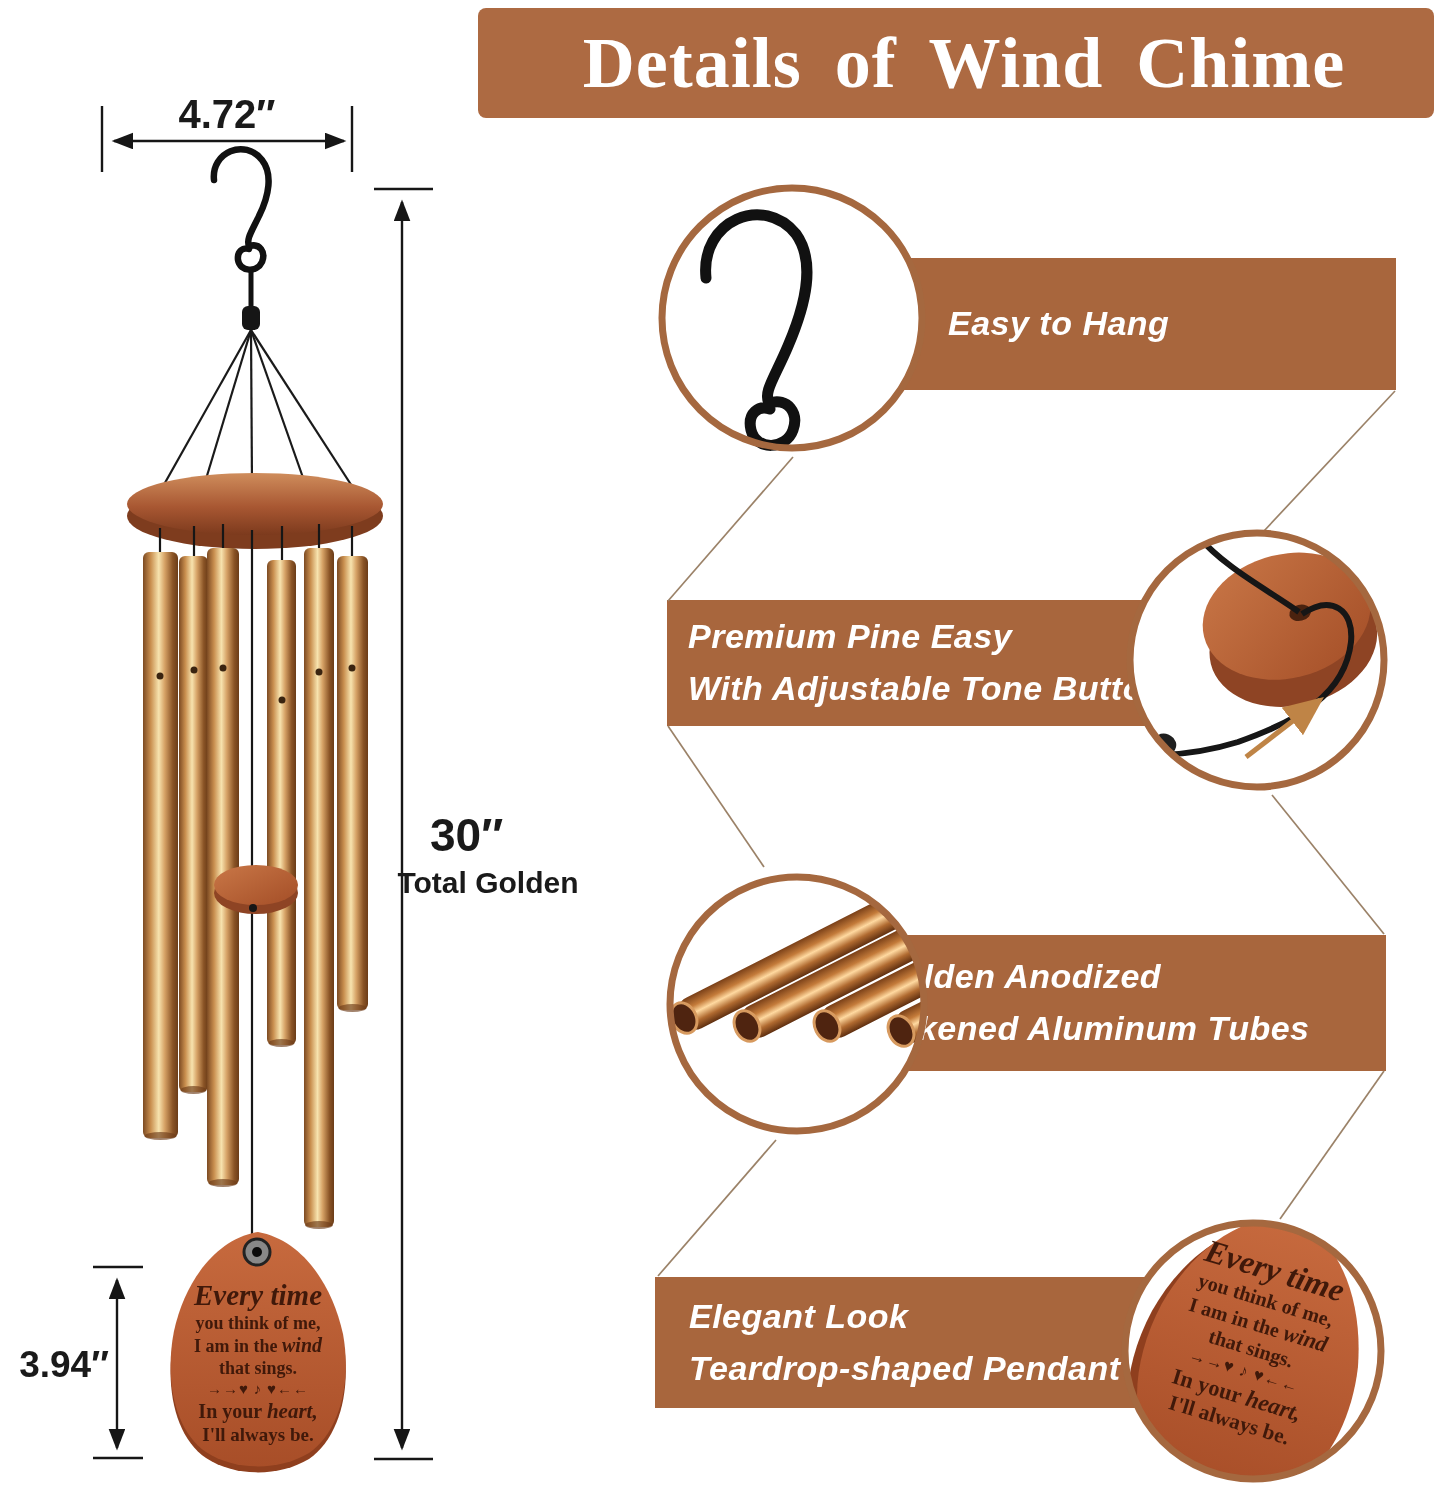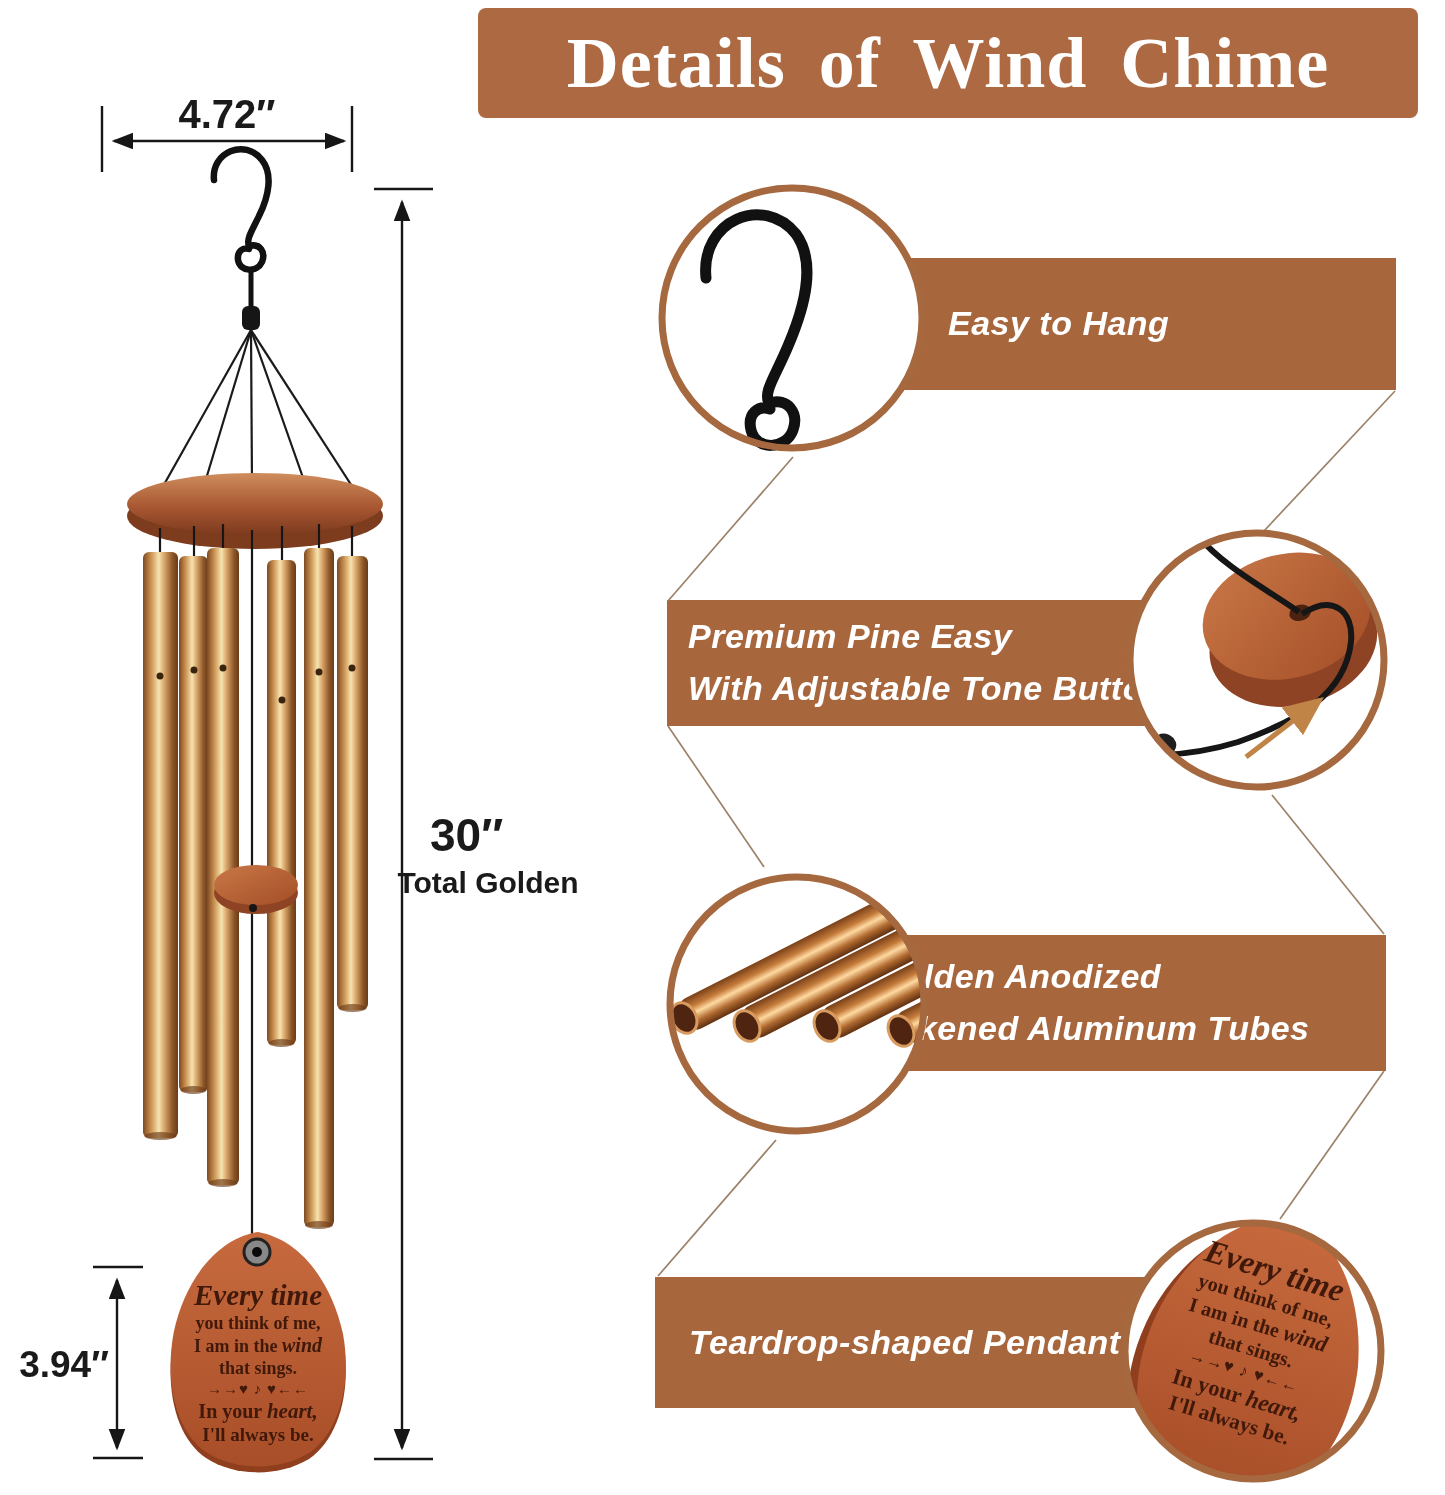--- a/index.html
+++ b/index.html
@@ -3,21 +3,21 @@
 <meta charset="utf-8">
 <style>
   html,body{margin:0;padding:0;background:#fff;}
   body{width:1445px;height:1495px;position:relative;overflow:hidden;
        font-family:"Liberation Sans",sans-serif;}
   
   .banner{position:absolute;background:#a8663d;color:#fff;}
   .title-banner{left:478px;top:8px;width:940px;height:110px;border-radius:8px;
     display:flex;align-items:center;justify-content:center;
     font-family:"Liberation Serif",serif;font-weight:bold;font-size:72px;
-    word-spacing:14px;letter-spacing:1px;background:#ad6a42;}
+    word-spacing:14px;letter-spacing:1px;background:#ad6a42;padding-left:16px;}
   .callout-banner{display:flex;flex-direction:column;justify-content:center;gap:16px;
     font-size:34px;font-weight:bold;font-style:italic;letter-spacing:.5px;}
   .callout-banner .cl{line-height:1.05;}
   .b1{left:790px;top:258px;width:606px;height:132px;padding-left:158px;box-sizing:border-box;}
   .b2{left:667px;top:600px;width:577px;height:126px;padding-left:21px;box-sizing:border-box;}
   .b3{left:738px;top:935px;width:648px;height:136px;padding-left:108px;box-sizing:border-box;}
   .b4{left:655px;top:1277px;width:588px;height:131px;padding-left:34px;box-sizing:border-box;}
   
   #art{position:absolute;left:0;top:0;z-index:2;pointer-events:none;}
   .layer1{z-index:1;}
@@ -50,20 +50,21 @@
 </div>
 <div class="banner callout-banner b2">
   <div class="cl">Premium Pine Easy</div>
   <div class="cl">With Adjustable Tone Button</div>
 </div>
 <div class="banner callout-banner b3">
   <div class="cl">6 Golden Anodized</div>
   <div class="cl">Thickened Aluminum Tubes</div>
 </div>
 <div class="banner callout-banner b4">
+  <div class="cl">Elegant  Look</div>
   <div class="cl">Teardrop-shaped Pendant</div>
 </div>
 
 <svg id="art" width="1445" height="1495" viewBox="0 0 1445 1495">
   <defs>
     <linearGradient id="goldTube" x1="0" y1="0" x2="1" y2="0">
       <stop offset="0" stop-color="#7c4a22"></stop>
         <stop offset="0.22" stop-color="#c98f4f"></stop>
       <stop offset="0.45" stop-color="#f7e3ae"></stop>
         <stop offset="0.62" stop-color="#d6a266"></stop>

